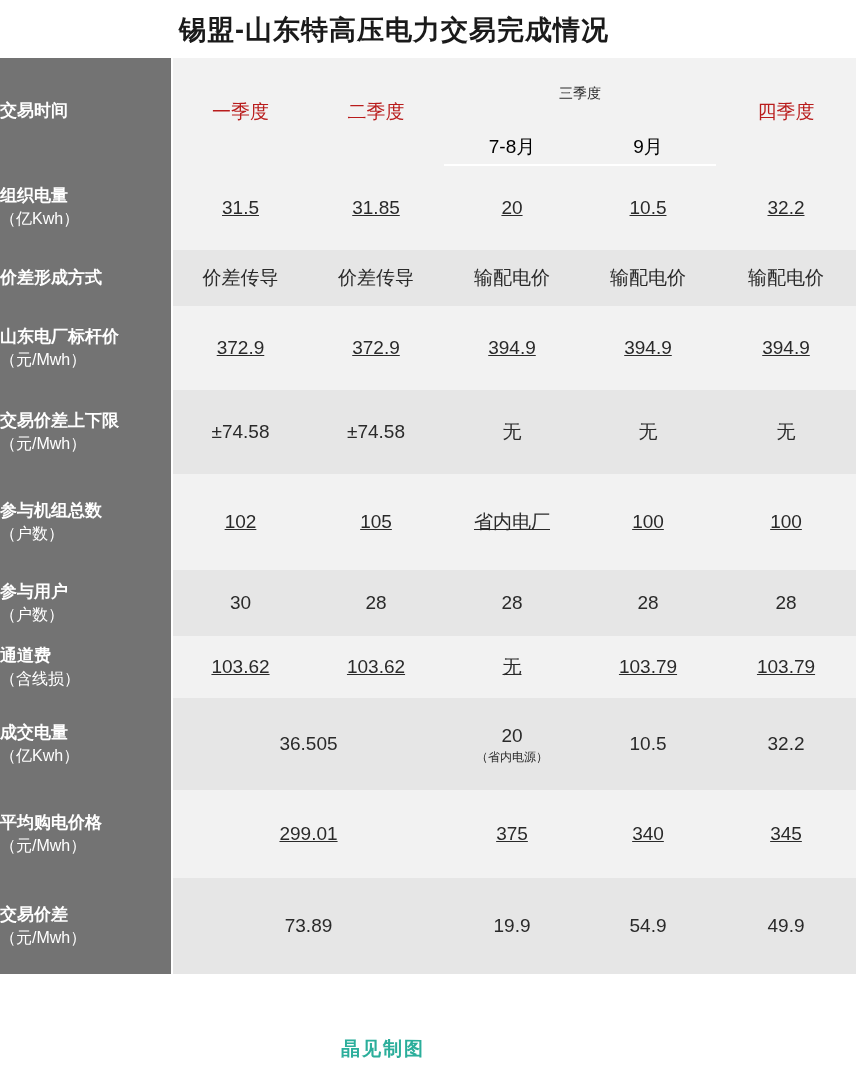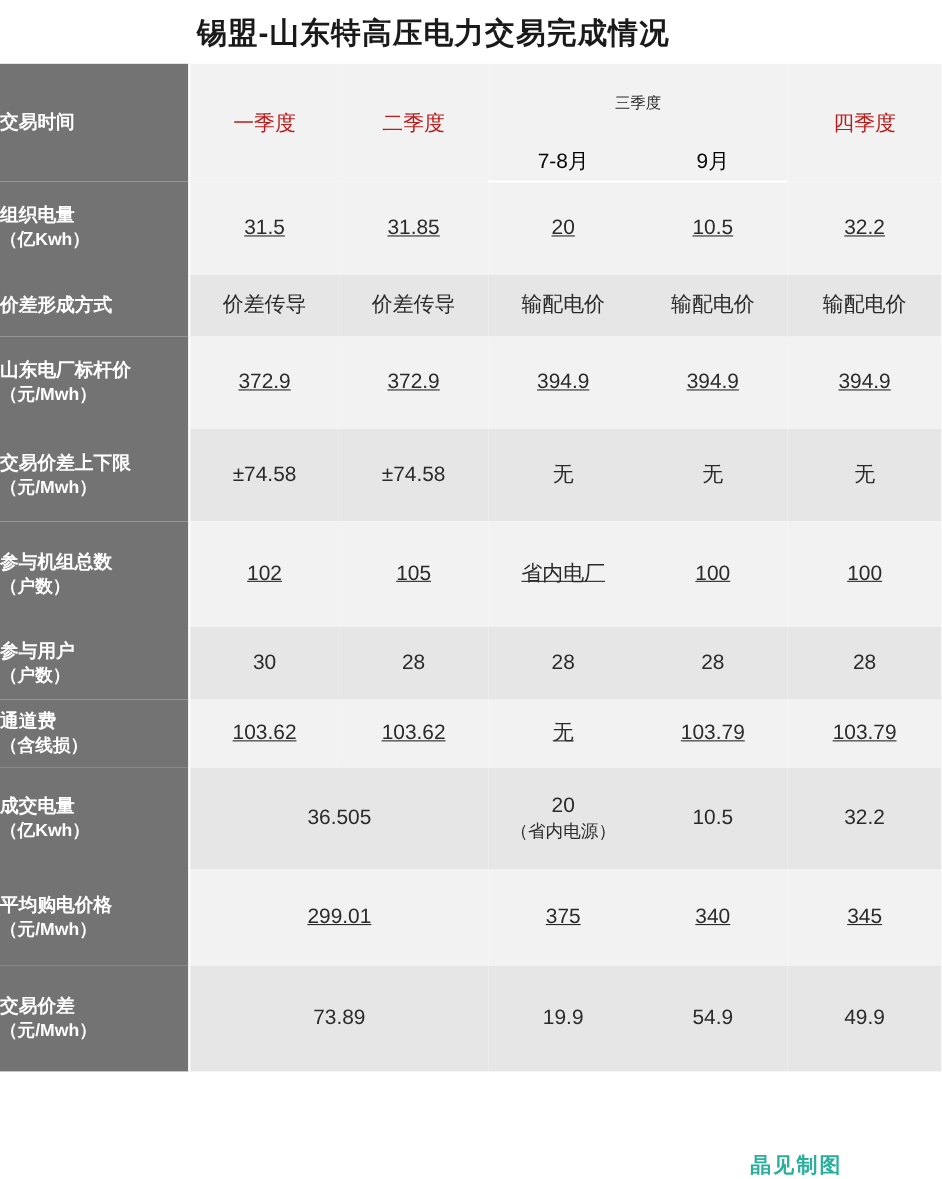--- a/index.html
+++ b/index.html
@@ -49,34 +49,34 @@
     font-size: 17px;
     text-align: left;
     vertical-align: middle;
     line-height: 1.35;
     width: 172px;
     border-bottom: 2px solid #ffffff;
   }
   .rowlabel .sub {
     display: block;
     font-size: 16px;
-    font-weight: bold;
+    font-weight: normal;
   }
   .cell {
     text-align: center;
     vertical-align: middle;
     font-size: 19px;
     color: #2a2a2a;
     line-height: 1.35;
     border-bottom: 2px solid #ffffff;
     border-right: 2px solid #ffffff;
   }
   .cell .small {
     display: block;
-    font-size: 16px;
+    font-size: 12px;
   }
   .band-a { background: #f2f2f2; text-decoration: underline; }
   .band-b { background: #e6e6e6; }
   .hdr-cell {
     text-align: center;
     vertical-align: middle;
     font-size: 19px;
     color: #b91c1c;
     background: #f2f2f2;
     border-bottom: 2px solid #ffffff;
@@ -91,22 +91,22 @@
   }
   .q3-sub {
     text-align: center;
     font-size: 19px;
     color: #000000;
     background: #f2f2f2;
     border-right: 2px solid #ffffff;
   }
   .footer {
     margin-top: auto;
-    text-align: right;
-    padding: 14px 22px 0 0;
+    text-align: center;
+    padding: 14px 22px 10px 0;
     color: #2bae9b;
     font-size: 19px;
     font-weight: bold;
     letter-spacing: 2px;
   }
   .h-row-1 td { height: 72px; }
   .r-org td { height: 84px; }
   .r-mode td { height: 56px; }
   .r-bench td { height: 84px; }
   .r-limit td { height: 84px; }

